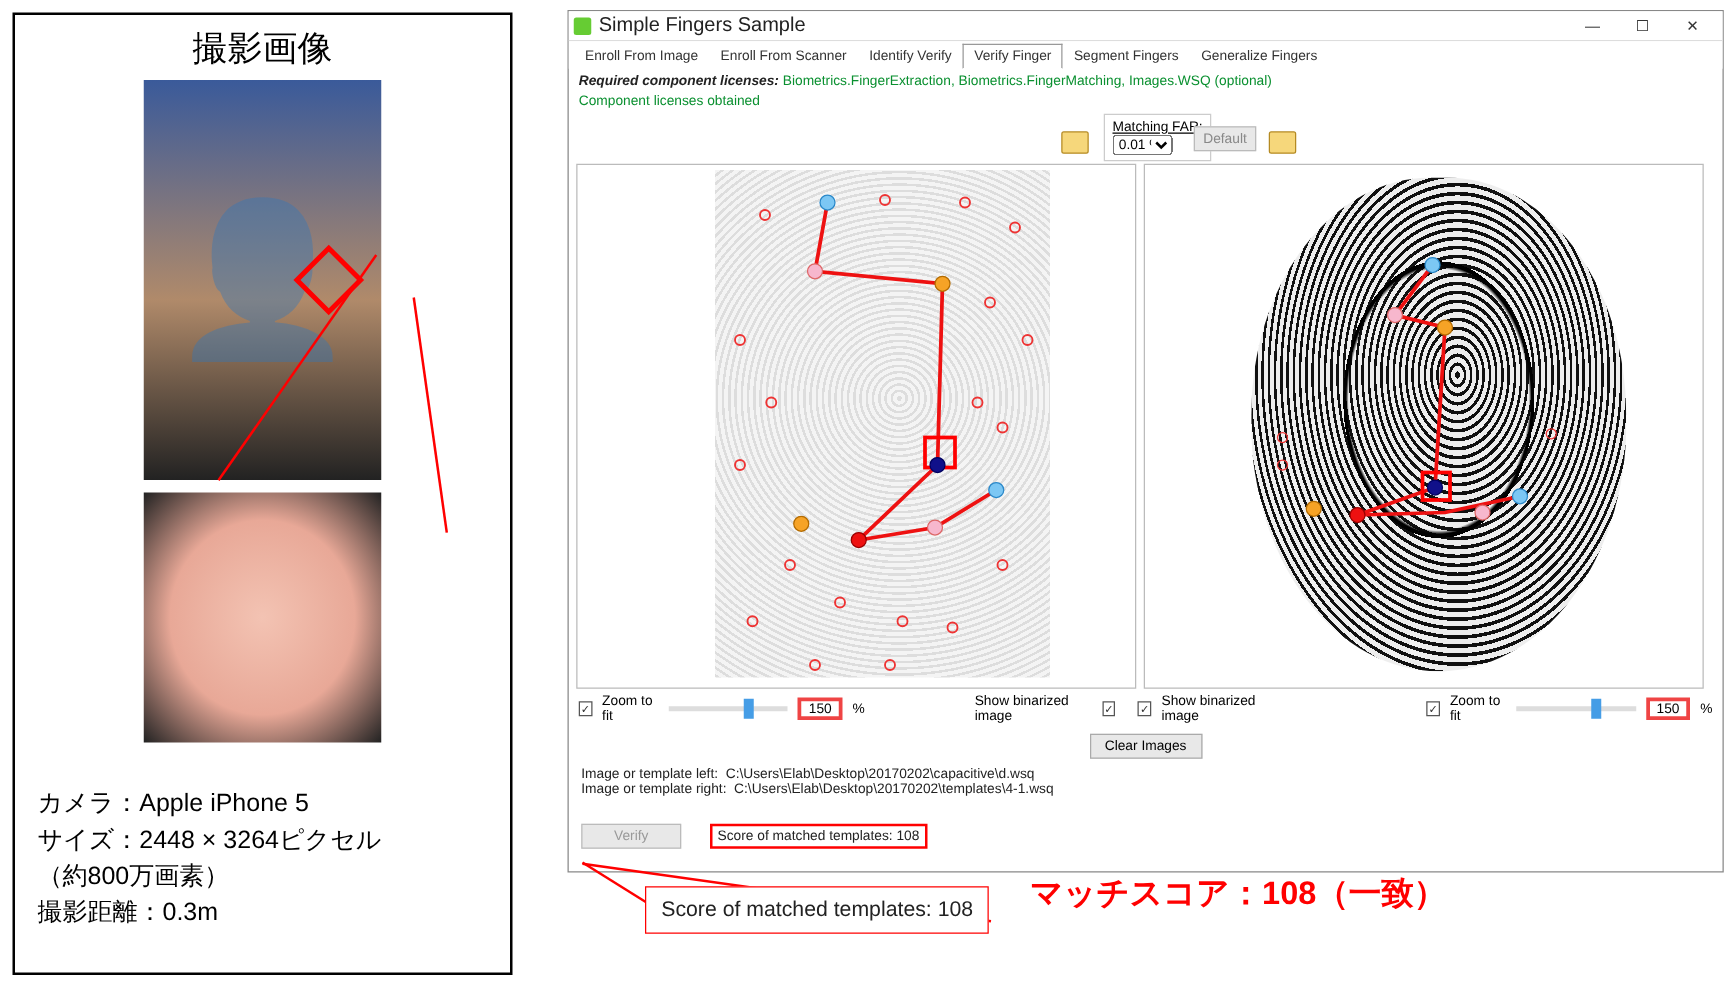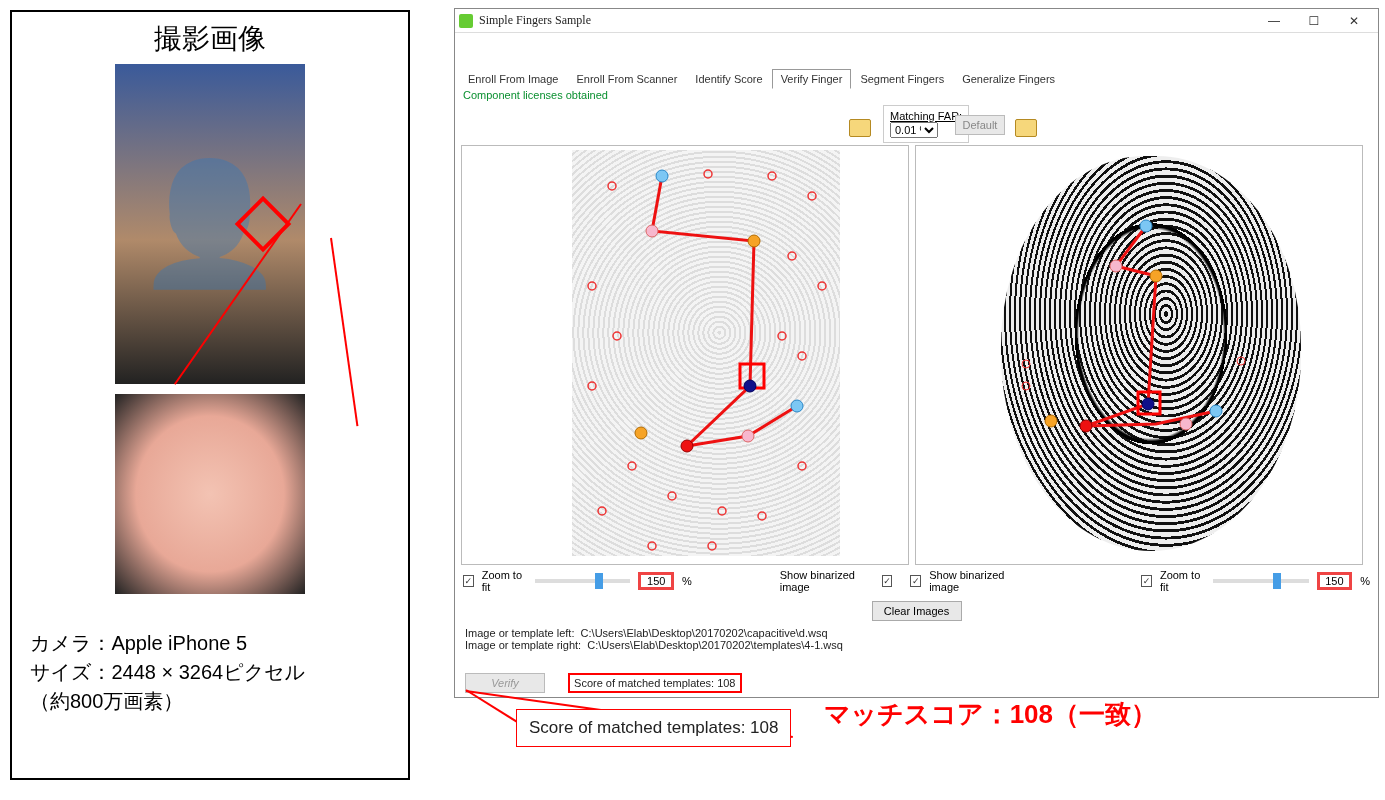--- a/index.html
+++ b/index.html
@@ -10,24 +10,24 @@
 .photo-box { width: 190px; height: 320px; margin: 6px auto 0; background: linear-gradient(180deg,#3a5a9a 0%,#b08a6a 55%,#222 100%); position: relative; display:flex;align-items:center;justify-content:center; }
 .red-square { position: absolute; width: 40px; height: 40px; border: 4px solid #f00; transform: rotate(45deg); top: 140px; right: 22px; }
 .photo-box2 { width: 190px; height: 200px; margin: 10px auto 0; background: radial-gradient(ellipse at center, #f3c3b3 0%, #e8a897 55%, #222 100%); }
 .red-line1 { position:absolute; left:288px; top:192px; width:2px; height:220px; background:#f00; transform-origin:top center; transform:rotate(35deg);}
 .red-line2 { position:absolute; left:318px; top:226px; width:2px; height:190px; background:#f00; transform-origin:top center; transform:rotate(-8deg);}
 .left-info { font-size: 20px; padding: 24px 12px 0 18px; line-height: 1.45; color:#000;margin-top:11px;}
 
 .app-window { position: absolute; left: 454px; top: 8px; width: 925px; height: 690px; border: 1px solid #888; background: #fff; }
 .titlebar { height: 24px; background: #fff; display: flex; align-items: center; padding: 0 4px; border-bottom:1px solid #ddd;}
 .title-icon { width: 14px; height: 14px; background: #6c3; border-radius: 2px; margin-right: 6px; }
-.title-text { font-size: 12px; color: #222; font-family: Liberation Serif, serif; }
+.title-text { font-size: 16px; color: #222; }
 .win-controls { margin-left: auto; display: flex; }
 .win-btn { width: 40px; height: 22px; text-align: center; font-family: Arial; font-size: 12px; line-height: 22px; color:#333;}
-.tabs { display: flex; padding: 2px 4px 0 4px; background:#fff;margin-top:34px;}
+.tabs { display: flex; padding: 2px 4px 0 4px; background:#fff;}
 .tab { padding: 3px 8px; font-size: 11px; color: #333; border:1px solid transparent; cursor:pointer;}
 .tab.active { background:#fff; border:1px solid #999; border-bottom:1px solid #fff; position:relative; }
 .license-bar { padding: 4px 8px; font-size: 11px; }
 .license-label { font-weight: 700; font-style: italic; color:#222;}
 .license-link { color: #0a9030; }
 .license-obtained { color: #0a9030; font-size:11px; padding:0 8px 4px;}
 .controls-row { position:relative; height:40px; width:100%;}
 .open-icon{ position:absolute; width:22px; height:18px; background:#f6d77b; border:1px solid #b58a22; border-radius:2px;}
 .matching-far{ position:absolute; left:403px; top:0; border:1px solid #ccc; padding:4px 6px;}
 .matching-far label{ font-size:11px; text-decoration:underline;}
@@ -37,21 +37,21 @@
 .fp-panel{ width:448px; height:420px; border:1px solid #bbb; background:#fff; position:relative; overflow:hidden;}
 .fp-left-inner{ position:absolute; left:110px; top:4px; width:268px; height:406px; background:repeating-radial-gradient(circle at 55% 45%, #ddd 0 2px, #f4f4f4 2px 5px);}
 .fp-right-inner{ position:absolute; left:85px; top:10px; width:300px; height:395px; background:radial-gradient(ellipse at 50% 45%, transparent 0 34%, #000 35% 36%, transparent 36%),repeating-radial-gradient(ellipse at 55% 40%, #111 0 2px, #eee 2px 5px); border-radius:48% 48% 50% 50%;}
 .bottom-row{ display:flex; align-items:center; gap:8px; padding:4px 8px; font-size:11px;}
 .checkbox{ width:12px; height:12px; border:1px solid #555; display:inline-flex; align-items:center; justify-content:center; font-size:9px; color:#333; background:#fff;}
 .slider{ width:110px; height:4px; background:#ddd; position:relative; display:inline-block; vertical-align:middle;}
 .slider-thumb{ position:absolute; width:8px; height:16px; background:#459de6; top:-6px;}
 .spin{ width:40px; height:18px; border:3px solid #ef4444; display:inline-flex;align-items:center;justify-content:center; font-size:11px;}
 .clear-btn{ display:block; margin:4px auto 0; width:90px; height:20px; background:#e8e8e8; border:1px solid #aaa; font-size:11px;}
 .paths{ padding:6px 10px; font-size:11px; color:#222;}
-.verify-btn{ margin:16px 10px; width:80px; height:20px; background:#e8e8e8; border:1px solid #bbb; font-size:11px; color:#999; font-style:italic;}
+.verify-btn{ margin:16px 10px; width:80px; height:20px; background:#e8e8e8; border:1px solid #bbb; font-size:11px; color:#999; }
 .score-box{ margin:2px 10px 4px; display:inline-block; font-size:11px; padding:2px 4px; border:2px solid #f00; color:#222;}
 .callout-box{ position:absolute; left:516px; top:709px; padding:8px 12px; border:1px solid #f00; background:#fff; font-size:17px; color:#222;}
 .callout-line1{ position:absolute; left:466px; top:689px; width:88px; height:2px; background:#f00; transform-origin:left center; transform:rotate(32deg);}
 .callout-line2{ position:absolute; left:466px; top:690px; width:330px; height:2px; background:#f00; transform-origin:left center; transform:rotate(8deg);}
 .red-annot{ position:absolute; left:824px; top:698px; color:#f00; font-size:26px; font-weight:700; line-height:1.3;}
 svg.lines{ position:absolute; top:0; left:0; pointer-events:none;}
 .face-emoji{font-size:120px;filter:sepia(0.2);opacity:0.4;}
 </style>
 </head>
 <body>
@@ -62,43 +62,48 @@
     <span class="face-emoji">👤</span>
     <div class="red-square"></div>
   </div>
   <div class="red-line1"></div>
   <div class="red-line2"></div>
   <div class="photo-box2"></div>
   <div class="left-info">
     <div><span>カメラ：</span><span>Apple iPhone 5</span></div>
     <div><span>サイズ：</span><span>2448 × 3264ピクセル</span></div>
     <div>（約800万画素）</div>
+    <div><span>撮影距離：</span><span>0.3m</span></div>
   </div>
 </div>
 
 <div class="app-window">
   <div class="titlebar">
     <div class="title-icon"></div>
     <div class="title-text">Simple Fingers Sample</div>
     <div class="win-controls">
       <div class="win-btn">—</div>
       <div class="win-btn">☐</div>
       <div class="win-btn">✕</div>
     </div>
   </div>
 
   <div class="tabs">
     <div class="tab">Enroll From Image</div>
     <div class="tab">Enroll From Scanner</div>
-    <div class="tab">Identify Score</div>
+    <div class="tab">Identify Verify</div>
     <div class="tab active">Verify Finger</div>
     <div class="tab">Segment Fingers</div>
     <div class="tab">Generalize Fingers</div>
   </div>
 
+  <div class="license-bar">
+    <span class="license-label">Required component licenses:</span>
+    <span class="license-link">Biometrics.FingerExtraction, Biometrics.FingerMatching, Images.WSQ (optional)</span>
+  </div>
   <div class="license-obtained">Component licenses obtained</div>
 
   <div class="controls-row">
     <div class="open-icon" style="left:394px;top:14px;"></div>
     <div class="matching-far" style="left:428px;">
       <label>Matching FAR:</label><br>
       <select class="far-select">
         <option>0.01 %</option>
       </select>
     </div>

